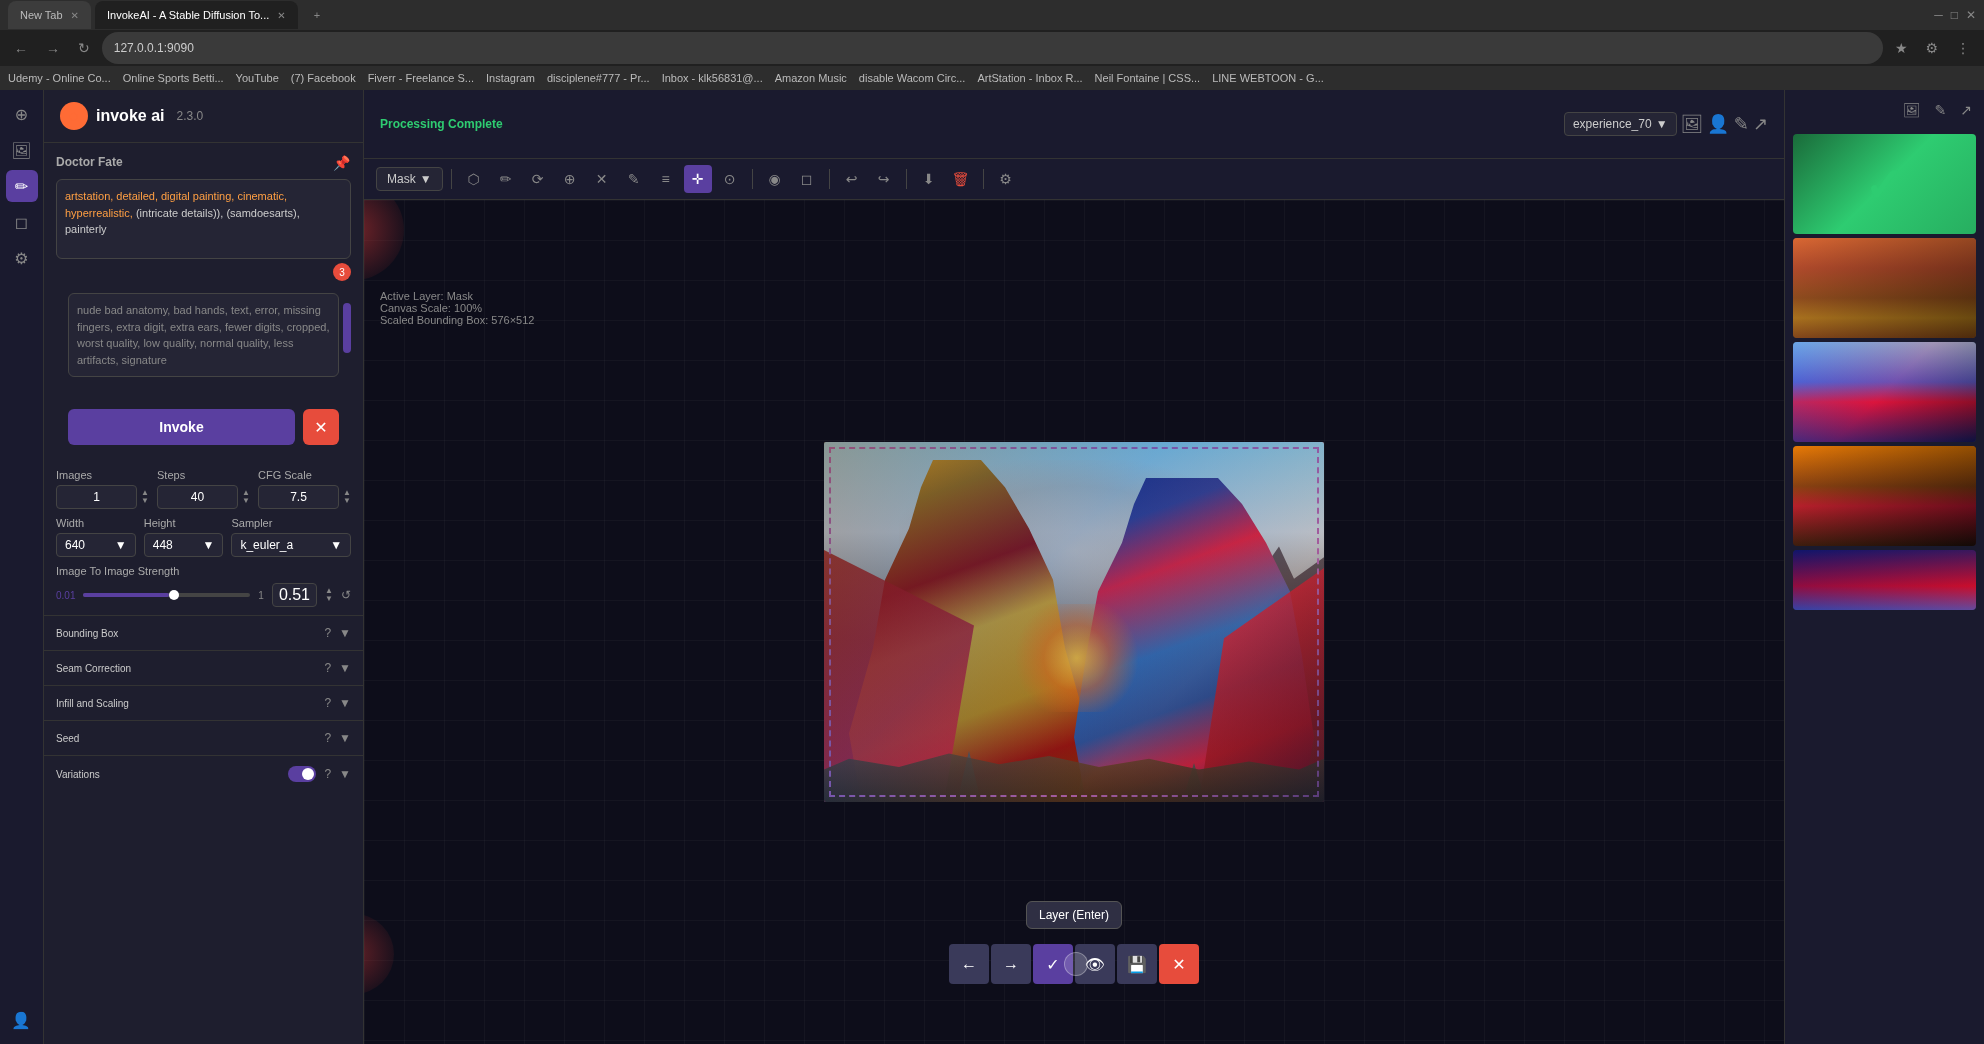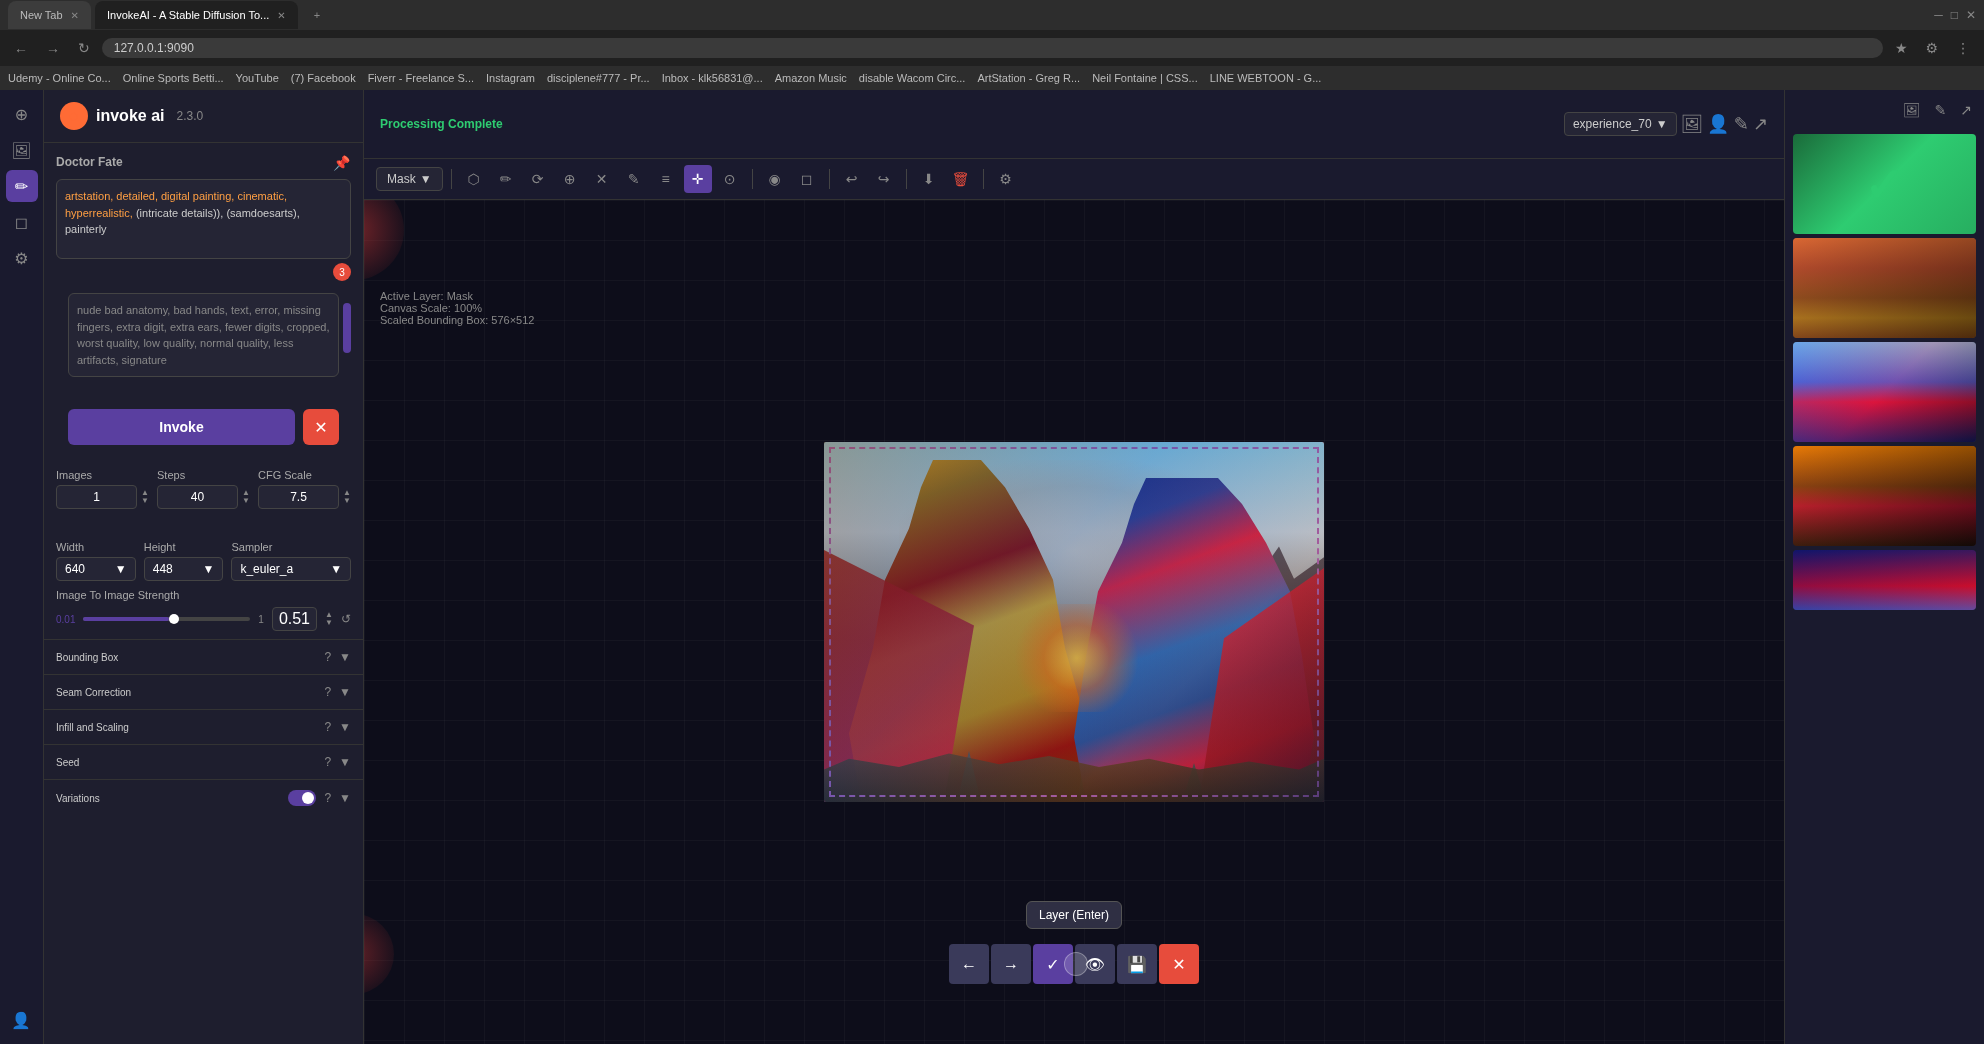--- a/index.html
+++ b/index.html
@@ -6,21 +6,21 @@
     body { font-family: 'Segoe UI', Arial, sans-serif; background: #1a1a2e; color: #ccc; font-size: 12px; overflow: hidden; width: 1984px; height: 1044px; }
 
     
     .browser-chrome { background: #2d2d2d; height: 90px; display: flex; flex-direction: column; }
     .title-bar { background: #2d2d2d; height: 32px; display: flex; align-items: center; padding: 0 8px; gap: 4px; }
     .tab { background: #3c3c3c; border-radius: 8px 8px 0 0; padding: 6px 12px; font-size: 11px; color: #bbb; display: flex; align-items: center; gap: 8px; height: 28px; }
     .tab.active { background: #202020; color: #fff; }
     .tab-close { color: #888; font-size: 10px; cursor: pointer; }
     .nav-bar { background: #202020; height: 38px; display: flex; align-items: center; padding: 0 8px; gap: 6px; }
     .nav-btn { color: #888; font-size: 14px; padding: 2px 6px; cursor: pointer; }
-    .address-bar { background: #3a3a3a; border-radius: 20px; flex: 1; height: 20px; padding: 0 12px; font-size: 12px; color: #ccc; display: flex; align-items: center; }
+    .address-bar { background: #3a3a3a; border-radius: 20px; flex: 1; height: 32px; padding: 0 12px; font-size: 12px; color: #ccc; display: flex; align-items: center; }
     .bookmarks-bar { background: #2d2d2d; height: 26px; display: flex; align-items: center; padding: 0 8px; gap: 12px; font-size: 11px; color: #bbb; overflow: hidden; }
     .bookmark-item { white-space: nowrap; cursor: pointer; color: #bbb; }
 
     
     .app-container { display: flex; height: calc(1044px - 90px); }
 
     
     .icon-sidebar { width: 44px; background: #1a1a2e; display: flex; flex-direction: column; align-items: center; padding-top: 8px; gap: 4px; border-right: 1px solid #333; }
     .icon-btn { width: 32px; height: 32px; display: flex; align-items: center; justify-content: center; border-radius: 6px; color: #888; cursor: pointer; font-size: 16px; }
     .icon-btn.active { background: #5a3fa0; color: #fff; }
@@ -47,21 +47,21 @@
     .invoke-cancel { background: #e74c3c; border: none; border-radius: 6px; width: 36px; display: flex; align-items: center; justify-content: center; color: #fff; font-size: 16px; cursor: pointer; }
 
     .params-grid { display: grid; grid-template-columns: 1fr 1fr 1fr; gap: 8px; padding: 0 12px; margin-bottom: 8px; }
     .param-label { color: #aaa; font-size: 11px; margin-bottom: 4px; }
     .param-control { display: flex; align-items: center; gap: 4px; }
     .param-value { background: #252535; border: 1px solid #444; border-radius: 4px; padding: 4px 8px; color: #fff; font-size: 12px; flex: 1; text-align: center; }
     .param-arrows { display: flex; flex-direction: column; }
     .arrow-btn { color: #888; font-size: 8px; cursor: pointer; line-height: 1; }
 
     .dim-row { display: flex; gap: 8px; padding: 0 12px; margin-bottom: 8px; align-items: flex-end; }
-    .dim-group { display: flex; flex-direction: column; flex: 1; margin-top: 24px; }
+    .dim-group { display: flex; flex-direction: column; flex: 1; }
     .dim-select { background: #252535; border: 1px solid #444; border-radius: 4px; padding: 4px 8px; color: #fff; font-size: 12px; display: flex; align-items: center; justify-content: space-between; cursor: pointer; }
     .sampler-group { flex: 1.5; }
 
     .img2img-section { padding: 0 12px; margin-bottom: 8px; }
     .img2img-label { color: #aaa; font-size: 11px; margin-bottom: 6px; }
     .slider-row { display: flex; align-items: center; gap: 8px; }
     .slider-track { flex: 1; height: 4px; background: #444; border-radius: 2px; position: relative; }
     .slider-fill { height: 100%; background: #5a3fa0; border-radius: 2px; width: 51%; }
     .slider-thumb { width: 10px; height: 10px; background: #fff; border-radius: 50%; position: absolute; top: -3px; left: 51%; }
     .slider-min { color: #5a3fa0; font-size: 10px; }
@@ -166,21 +166,21 @@
     <span class="bookmark-item">Udemy - Online Co...</span>
     <span class="bookmark-item">Online Sports Betti...</span>
     <span class="bookmark-item">YouTube</span>
     <span class="bookmark-item">(7) Facebook</span>
     <span class="bookmark-item">Fiverr - Freelance S...</span>
     <span class="bookmark-item">Instagram</span>
     <span class="bookmark-item">disciplene#777 - Pr...</span>
     <span class="bookmark-item">Inbox - klk56831@...</span>
     <span class="bookmark-item">Amazon Music</span>
     <span class="bookmark-item">disable Wacom Circ...</span>
-    <span class="bookmark-item">ArtStation - Greg R...</span>
+    <span class="bookmark-item">ArtStation - Inbox R...</span>
     <span class="bookmark-item">Neil Fontaine | CSS...</span>
     <span class="bookmark-item">LINE WEBTOON - G...</span>
   </div>
 </div>
 
 <div class="app-container">
 
   <div class="icon-sidebar">
     <div class="icon-btn">⊕</div>
     <div class="icon-btn">🖼</div>

